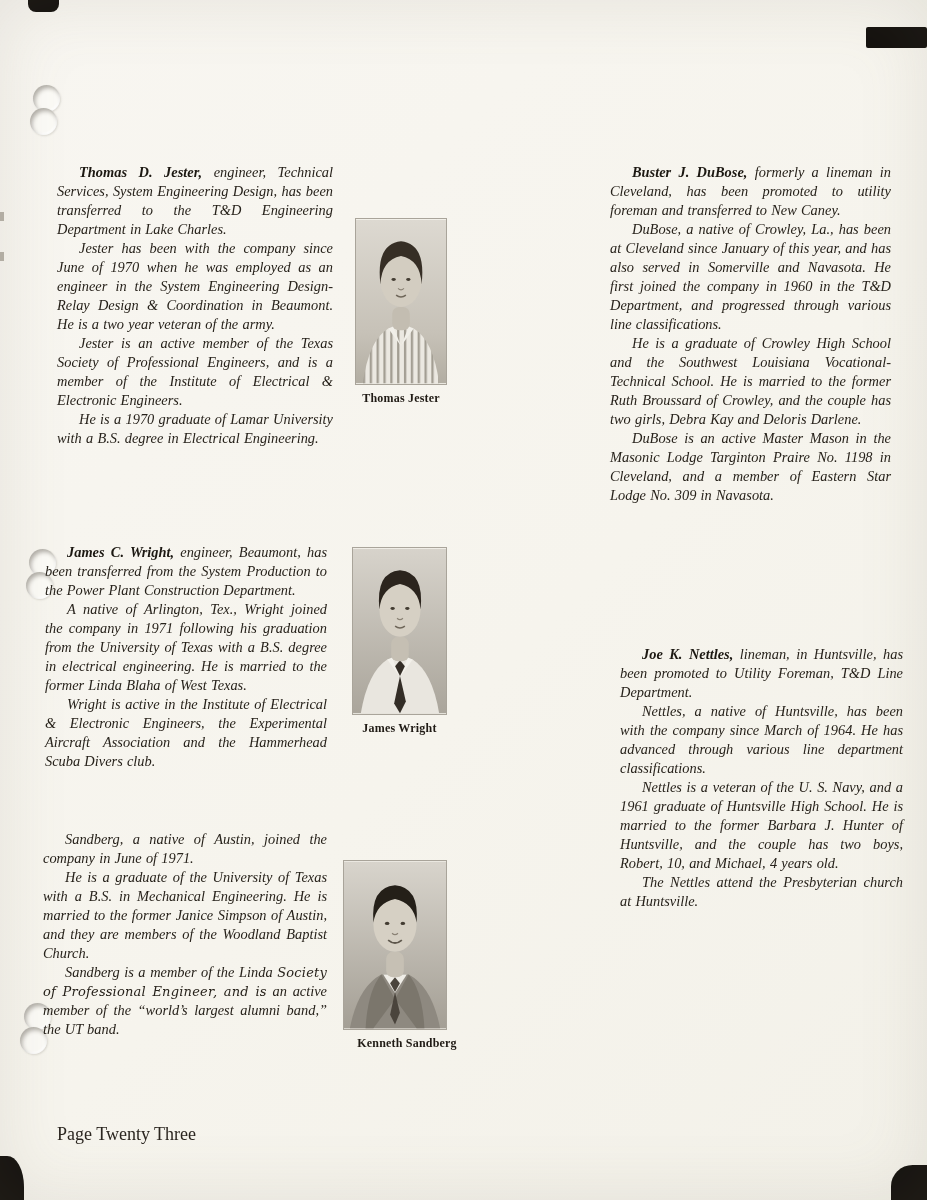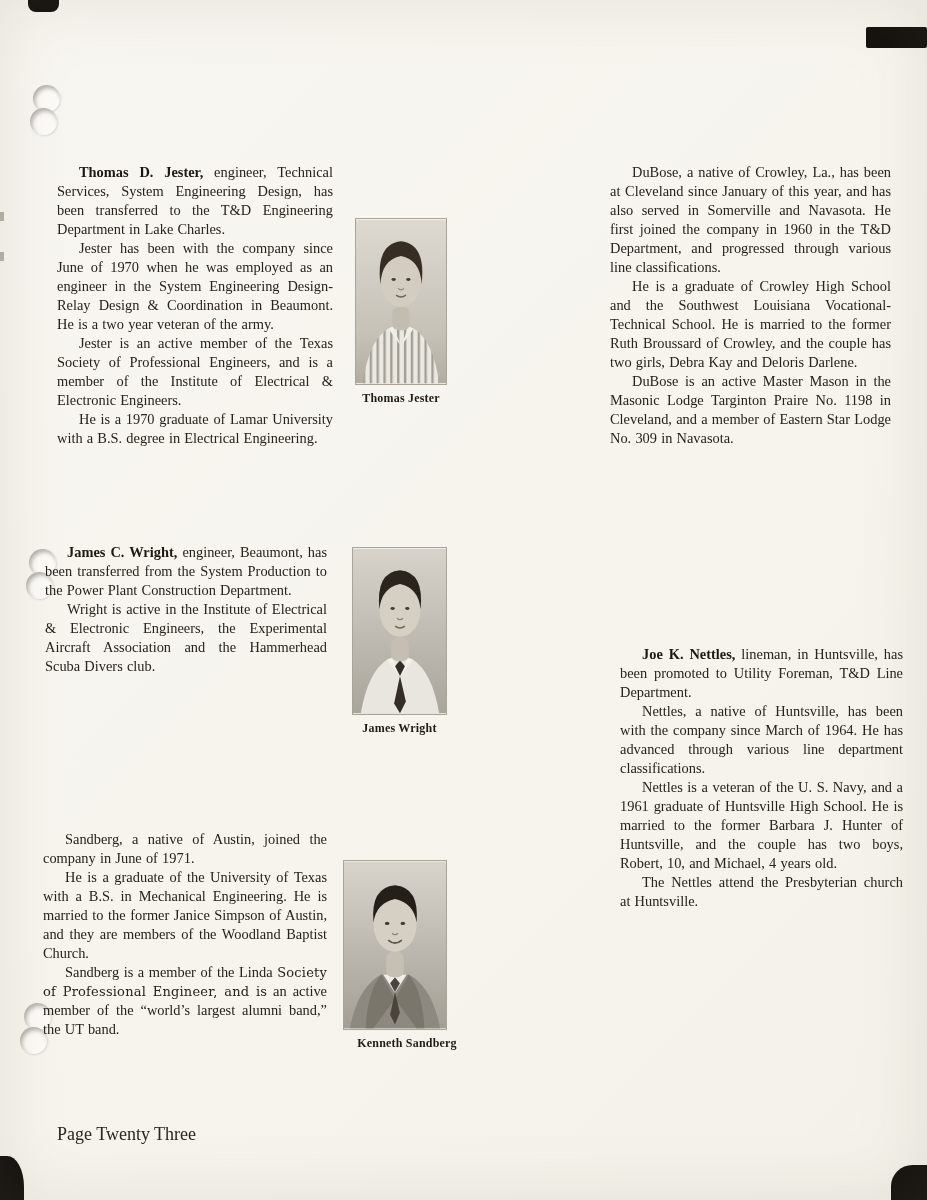--- a/index.html
+++ b/index.html
@@ -18,20 +18,21 @@
     box-shadow: inset 0 0 70px rgba(120,110,95,0.14);
   }
   article { position: absolute; }
   article p {
     margin: 0;
     text-indent: 22px;
     text-align: justify;
     font-size: 14.4px;
     line-height: 19px;
     word-spacing: 0.6px;
+    font-style: italic;
   }
   .lead { font-weight: 700; color: #1c1812; }
   .odd-type {
     font-family: "DejaVu Serif", serif;
     font-size: 13px;
     letter-spacing: 0.2px;
   }
   figure { position: absolute; margin: 0; }
   figure svg { display: block; border: 1px solid #a9a49a; }
   figcaption {
@@ -86,30 +87,32 @@
 
   <article style="left:57px; top:163px; width:276px">
     <p><strong class="lead">Thomas D. Jester,</strong><span> engineer, Technical Services, System Engineering Design, has been transferred to the T&amp;D Engineering Department in Lake Charles.</span></p>
     <p>Jester has been with the company since June of 1970 when he was employed as an engineer in the System Engineering Design-Relay Design &amp; Coordination in Beaumont. He is a two year veteran of the army.</p>
     <p>Jester is an active member of the Texas Society of Professional Engineers, and is a member of the Institute of Electrical &amp; Electronic Engineers.</p>
     <p>He is a 1970 graduate of Lamar University with a B.S. degree in Electrical Engineering.</p>
   </article>
 
   <article style="left:45px; top:543px; width:282px">
     <p><strong class="lead">James C. Wright,</strong><span> engineer, Beaumont, has been transferred from the System Production to the Power Plant Construction Department.</span></p>
+    <p>A native of Arlington, Tex., Wright joined the company in 1971 following his graduation from the University of Texas with a B.S. degree in electrical engineering. He is married to the former Linda Blaha of West Texas.</p>
     <p>Wright is active in the Institute of Electrical &amp; Electronic Engineers, the Experimental Aircraft Association and the Hammerhead Scuba Divers club.</p>
   </article>
 
   <article style="left:43px; top:830px; width:284px">
     <p>Sandberg, a native of Austin, joined the company in June of 1971.</p>
     <p>He is a graduate of the University of Texas with a B.S. in Mechanical Engineering. He is married to the former Janice Simpson of Austin, and they are members of the Woodland Baptist Church.</p>
     <p><span>Sandberg is a member of the Linda </span><span class="odd-type">Society of Professional Engineer, and is</span><span> an active member of the “world’s largest alumni band,” the UT band.</span></p>
   </article>
 
   <article style="left:610px; top:163px; width:281px">
+    <p><strong class="lead">Buster J. DuBose,</strong><span> formerly a lineman in Cleveland, has been promoted to utility foreman and transferred to New Caney.</span></p>
     <p>DuBose, a native of Crowley, La., has been at Cleveland since January of this year, and has also served in Somerville and Navasota. He first joined the company in 1960 in the T&amp;D Department, and progressed through various line classifications.</p>
     <p>He is a graduate of Crowley High School and the Southwest Louisiana Vocational-Technical School. He is married to the former Ruth Broussard of Crowley, and the couple has two girls, Debra Kay and Deloris Darlene.</p>
     <p>DuBose is an active Master Mason in the Masonic Lodge Targinton Praire No. 1198 in Cleveland, and a member of Eastern Star Lodge No. 309 in Navasota.</p>
   </article>
 
   <article style="left:620px; top:645px; width:283px">
     <p><strong class="lead">Joe K. Nettles,</strong><span> lineman, in Huntsville, has been promoted to Utility Foreman, T&amp;D Line Department.</span></p>
     <p>Nettles, a native of Huntsville, has been with the company since March of 1964. He has advanced through various line department classifications.</p>
     <p>Nettles is a veteran of the U. S. Navy, and a 1961 graduate of Huntsville High School. He is married to the former Barbara J. Hunter of Huntsville, and the couple has two boys, Robert, 10, and Michael, 4 years old.</p>
     <p>The Nettles attend the Presbyterian church at Huntsville.</p>

